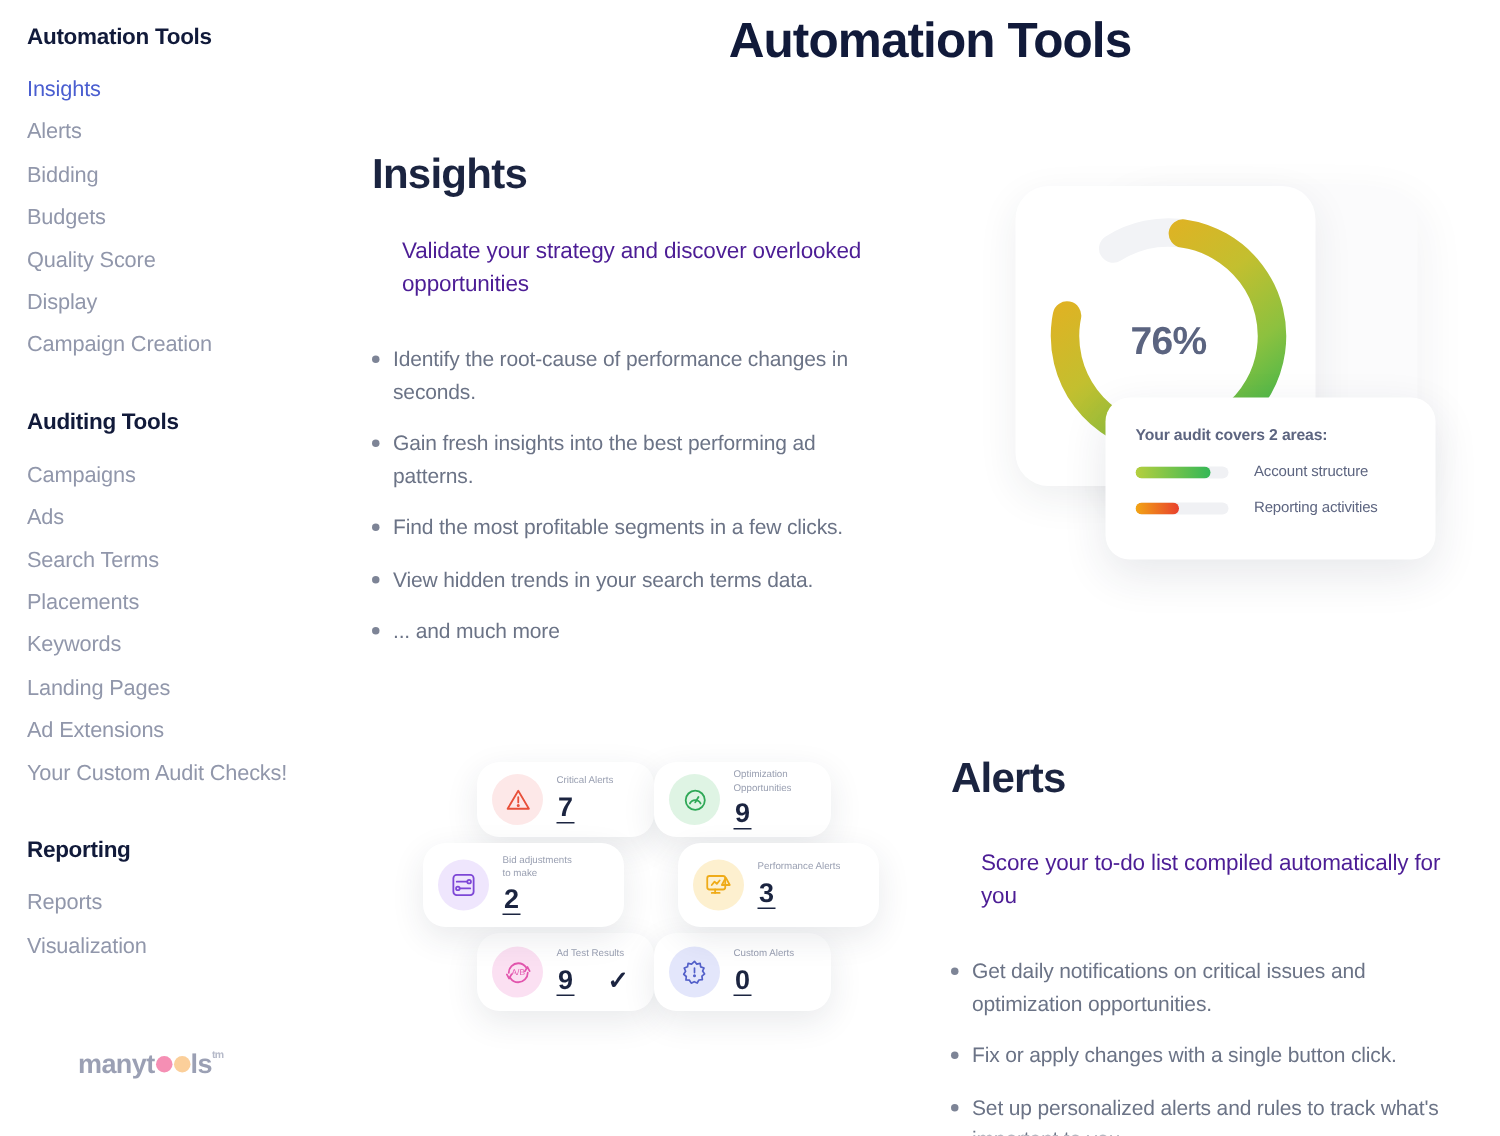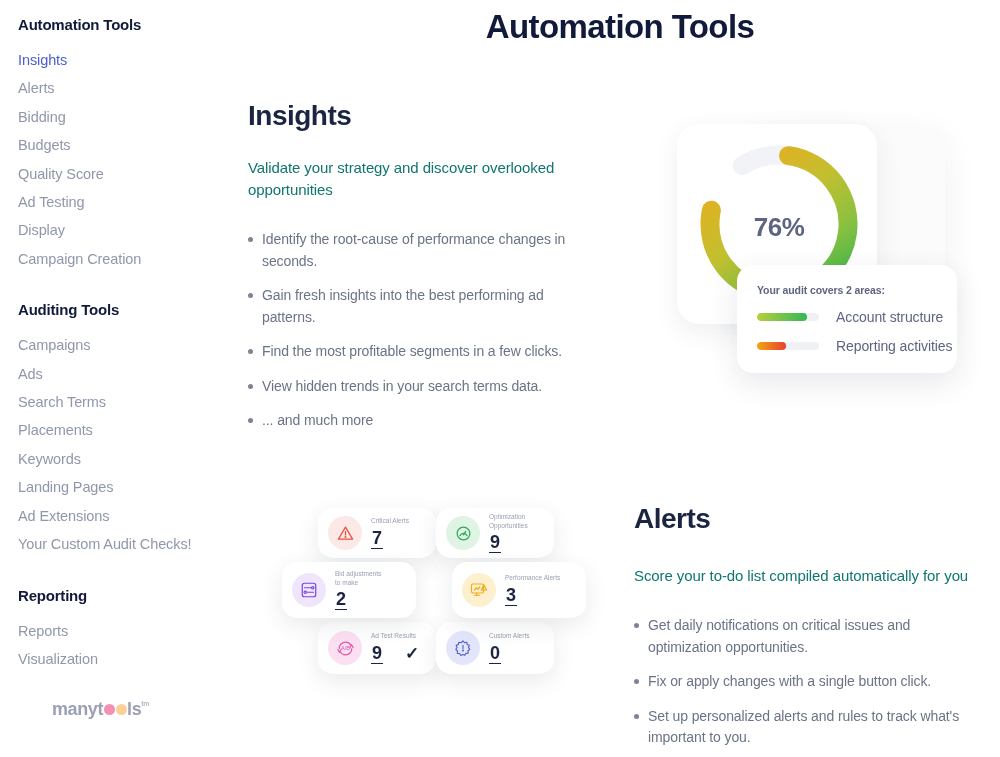--- a/index.html
+++ b/index.html
@@ -53,22 +53,22 @@
     font-size: 33px; font-weight: bold; color: #111a3a;
     letter-spacing: -0.6px;
   }
 
   
   .section-heading {
     font-size: 28px; font-weight: bold; color: #1b2440;
     letter-spacing: -0.5px;
   }
   .section-sub {
-    font-size: 15px; color: #0f766e; line-height: 22px;
-    letter-spacing: -0.1px; margin-top: 25px;
+    font-size: 15px; color: #4c1d95; line-height: 22px;
+    letter-spacing: -0.1px; margin-top: 25px; margin-left: 20px;
   }
   .bullets { list-style: none; margin-top: 28px; }
   .bullets li {
     position: relative; padding-left: 14px;
     font-size: 14px; color: #6b7386; line-height: 21.5px;
     letter-spacing: -0.1px; margin-bottom: 13px;
   }
   .bullets li::before {
     content: ""; position: absolute; left: 0; top: 8px;
     width: 5px; height: 5px; border-radius: 50%;
@@ -113,21 +113,21 @@
   }
   .audit-row { display: flex; align-items: center; margin-top: 13px; }
   .audit-track {
     width: 62px; height: 8px; border-radius: 5px;
     background: #f0f1f4; overflow: hidden; position: relative;
   }
   .audit-fill { height: 8px; border-radius: 5px; }
   .audit-fill.green { background: linear-gradient(90deg,#b5cf3e,#34b757); }
   .audit-fill.redorange { background: linear-gradient(90deg,#f2a515,#e8402d); }
   .audit-label {
-    font-size: 14px; color: #5d6580; margin-left: 17px;
+    font-size: 10px; color: #5d6580; margin-left: 17px;
     letter-spacing: -0.1px; white-space: nowrap;
   }
 
   
   .alerts-art { position: absolute; left: 278px; top: 508px; width: 320px; height: 185px; }
   .tile {
     position: absolute; background: #ffffff;
     border-radius: 15px;
     box-shadow: 0 7px 22px rgba(40,45,70,0.10);
     display: flex; align-items: center;
@@ -173,21 +173,20 @@
 
   <nav class="sidebar">
 
     <div class="nav-group-title g1">Automation Tools</div>
     <ul class="nav-list">
       <li class="nav-item active">Insights</li>
       <li class="nav-item">Alerts</li>
       <li class="nav-item">Bidding</li>
       <li class="nav-item">Budgets</li>
       <li class="nav-item">Quality Score</li>
-      <li class="nav-item">Ad Testing</li>
       <li class="nav-item">Display</li>
       <li class="nav-item">Campaign Creation</li>
     </ul>
 
     <div class="nav-group-title g2">Auditing Tools</div>
     <ul class="nav-list">
       <li class="nav-item">Campaigns</li>
       <li class="nav-item">Ads</li>
       <li class="nav-item">Search Terms</li>
       <li class="nav-item">Placements</li>

